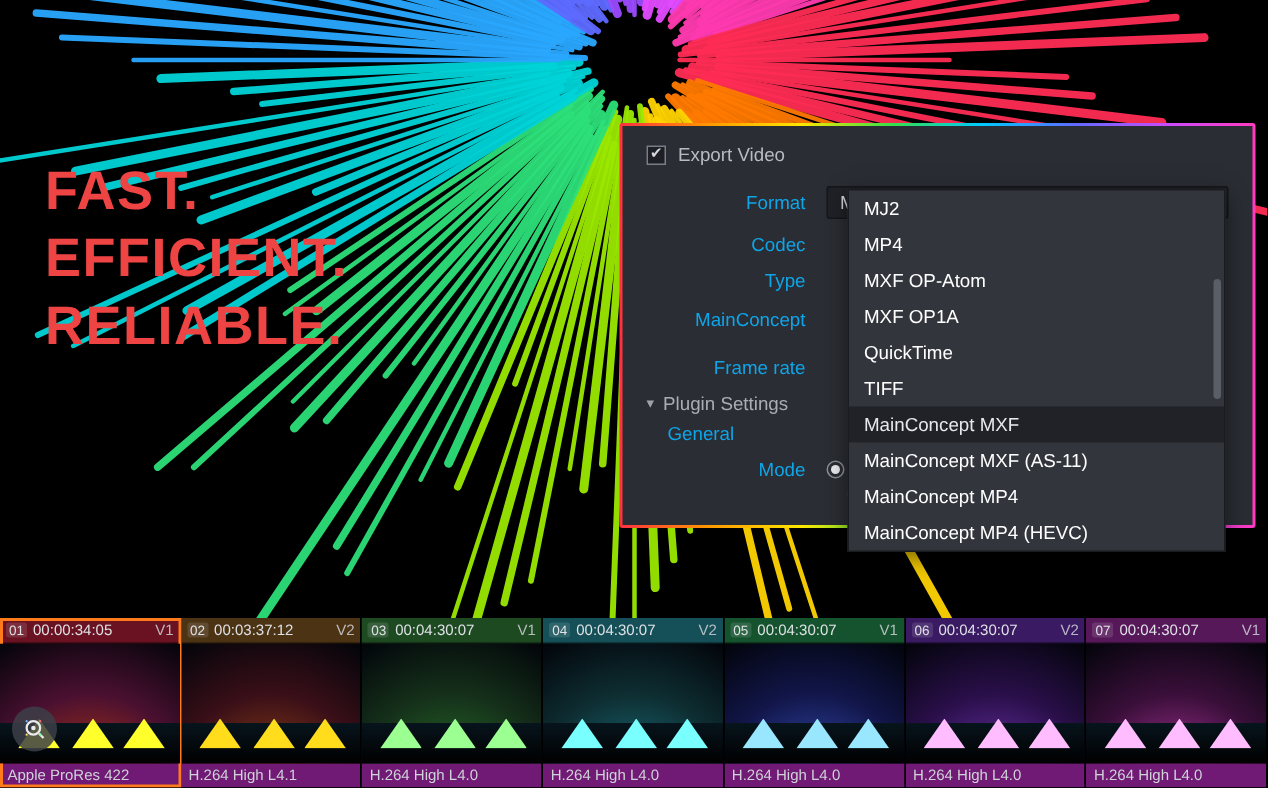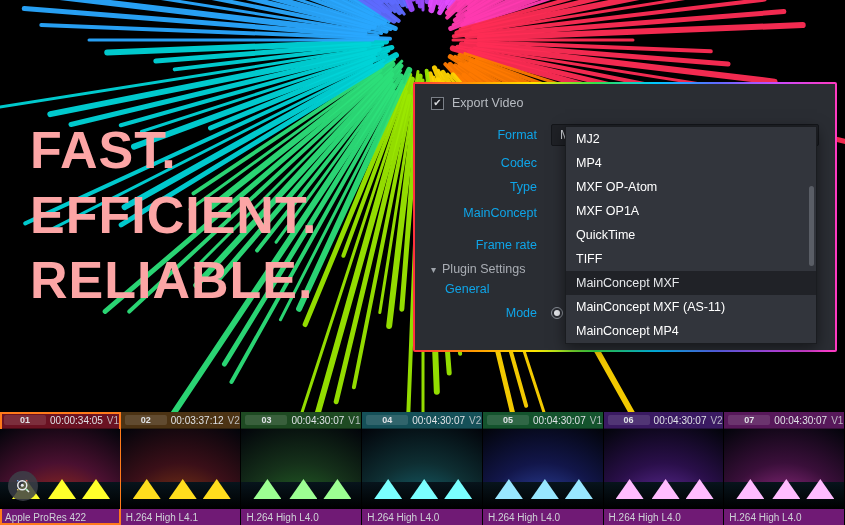--- a/index.html
+++ b/index.html
@@ -8,23 +8,23 @@
 
   
   .burst {
     position: absolute; inset: 0; overflow: hidden; z-index: 0;
     background:#000;
   }
   .burst svg { position:absolute; top:-120px; left:50%; transform:translateX(-50%); }
 
   
   .headline {
-    position: absolute; left: 30px; top: 118px; z-index: 2;
-    color: #fca5a5; font-weight: 900; letter-spacing: 1px;
-    font-size: 52px; line-height: 1.25;
+    position: absolute; left: 30px; top: 104px; z-index: 2;
+    color: #ef4444; font-weight: 900; letter-spacing: 1px;
+    font-size: 36px; line-height: 1.25;
   }
 
   
   .panel-wrap {
     position: absolute; right: 8px; top: 82px; z-index: 3;
     padding: 2px; border-radius: 2px;
     background: linear-gradient(90deg,#ff3040,#ff9a00,#ffe600,#35e04a,#00c8ff,#5e6bff,#c94bfc,#ff3ac0);
   }
   .panel {
     width: 420px; background: #2a2d33; color: #b8bcc2;
@@ -84,21 +84,21 @@
     position:relative; flex:1 1 0; min-width:0; overflow:hidden;
     border-right:1px solid #000;
   }
   .clip .bar {
     height:17px; display:flex; align-items:center; font-size:10px;
     color:#dfe2e6; padding:0 4px; gap:4px; white-space:nowrap;
     border-bottom:1px solid rgba(0,0,0,.35);
   }
   .clip .bar .idx {
     background:rgba(255,255,255,.12); border-radius:2px;
-    padding:0 16px; font-weight:700; font-size:9px;
+    padding:0 2px; font-weight:400; font-size:9px;
   }
   .clip .bar .tc { flex:1; }
   .clip .bar .trk { color:#cfd2d7; opacity:.85; }
   .clip .thumb {
     height:80px; position:relative; overflow:hidden;
   }
   .clip .thumb .sky {
     position:absolute; inset:0;
   }
   .clip .thumb .ground {
@@ -355,20 +355,21 @@
       </div>
     <div class="opt">MJ2</div>
         <div class="opt">MP4</div>
         <div class="opt">MXF OP-Atom</div>
         <div class="opt">MXF OP1A</div>
         <div class="opt">QuickTime</div>
         <div class="opt">TIFF</div>
         <div class="opt sel">MainConcept MXF</div>
         <div class="opt">MainConcept MXF (AS-11)</div>
         <div class="opt">MainConcept MP4</div>
+        <div class="opt">MainConcept MP4 (HEVC)</div>
       </div>
   </div>
 </div>
 
 <div class="lens-btn">
   <svg viewBox="0 0 24 24" fill="none" stroke="#e8eaee" stroke-width="2">
     <circle cx="11" cy="11" r="6"></circle>
       <path d="M20 20l-4-4"></path>
     <circle cx="11" cy="11" r="2" fill="#e8eaee" stroke="none"></circle>
     <circle cx="5" cy="5" r="1" fill="#6fb5ff" stroke="none"></circle>

